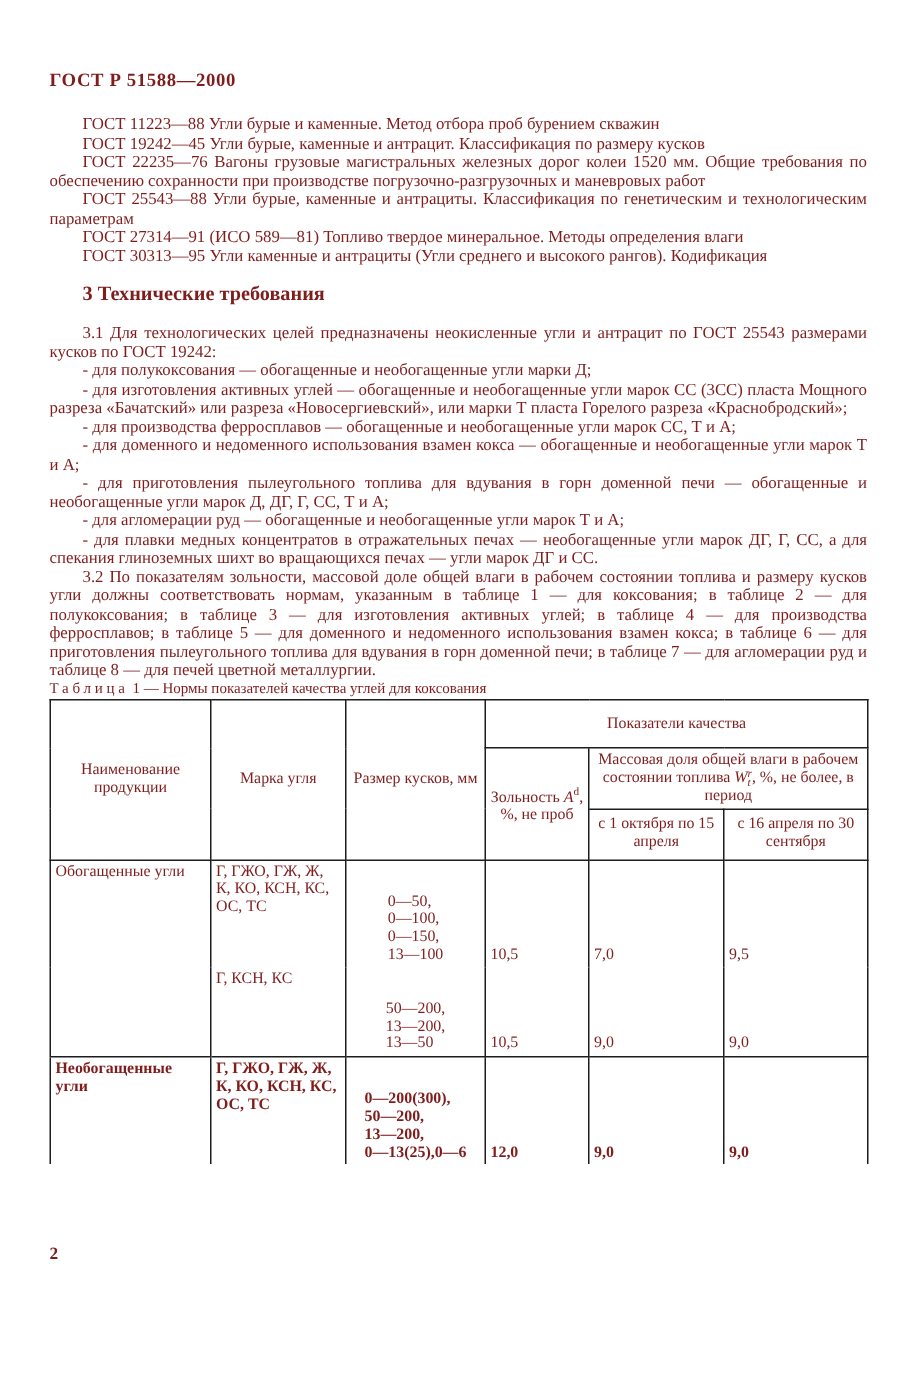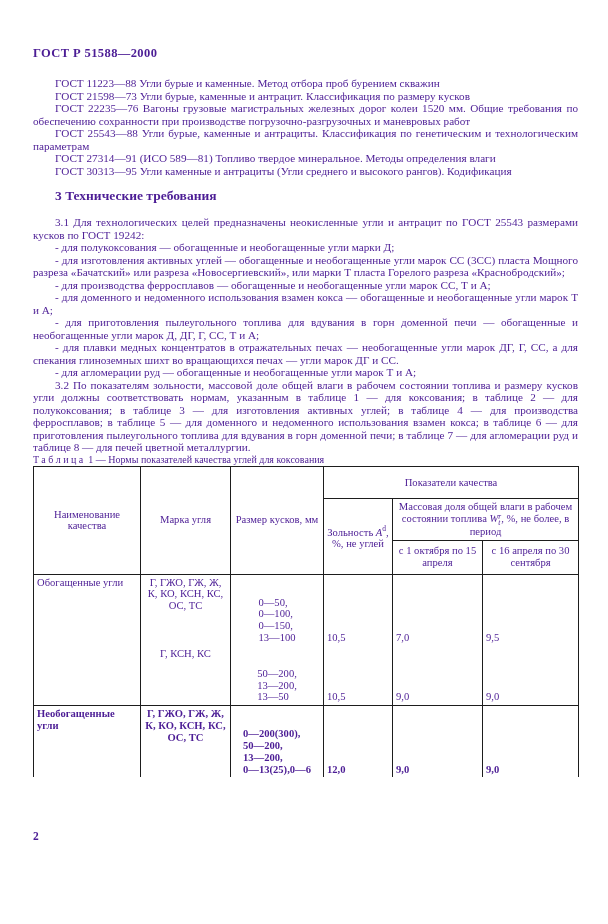--- a/index.html
+++ b/index.html
@@ -5,21 +5,21 @@
   html, body {
     margin: 0; padding: 0;
     width: 608px; height: 924px;
     overflow: hidden;
     background: #ffffff;
   }
   .page {
     position: relative;
     width: 572px; height: 924px;
     font-family: "Liberation Serif", serif;
-    color: #4c1d95;
+    color: #7f1d1d;
     background: #ffffff;
   }
   .content {
     position: absolute;
     left: 33px; top: 0;
     width: 545px;
   }
   .doc-code {
     margin-top: 46px;
     font-weight: bold;
@@ -81,21 +81,21 @@
   tr.rowC td { border-bottom: none; }
 
   .pre { white-space: pre-line; }
   td.c-product {
     vertical-align: top;
     text-align: left;
     padding: 4px 4px 2px 6px;
   }
   td.c-brand {
     vertical-align: top;
-    text-align: center;
+    text-align: left;
     padding: 4px 3px 2px 6px;
     margin-left: 48px;
   }
   td.c-size {
     vertical-align: top;
     text-align: center;
     padding-top: 4px;
   }
   .size-block {
     display: inline-block;
@@ -129,59 +129,59 @@
 </head>
 <body>
 
 <div class="page">
   <div class="content">
 
     <div class="doc-code">ГОСТ Р 51588—2000</div>
 
     <div class="body-text">
       <p>ГОСТ 11223—88  Угли бурые и каменные. Метод отбора проб бурением скважин</p>
-      <p>ГОСТ 21598—73  Угли бурые, каменные и антрацит. Классификация по размеру кусков</p>
+      <p>ГОСТ 19242—45  Угли бурые, каменные и антрацит. Классификация по размеру кусков</p>
       <p>ГОСТ 22235—76  Вагоны грузовые магистральных железных дорог колеи 1520 мм. Общие требования по обеспечению сохранности при производстве погрузочно-разгрузочных и маневровых работ</p>
       <p>ГОСТ 25543—88  Угли бурые, каменные и антрациты. Классификация по генетическим и технологическим параметрам</p>
       <p>ГОСТ 27314—91 (ИСО 589—81)  Топливо твердое минеральное. Методы определения влаги</p>
       <p>ГОСТ 30313—95  Угли каменные и антрациты (Угли среднего и высокого рангов). Кодификация</p>
 
       <div class="section-heading">3  Технические требования</div>
 
       <p>3.1  Для технологических целей предназначены неокисленные угли и антрацит по ГОСТ 25543 размерами кусков по ГОСТ 19242:</p>
       <p>- для полукоксования — обогащенные и необогащенные угли марки Д;</p>
       <p>- для изготовления активных углей — обогащенные и необогащенные угли марок СС (3СС) пласта Мощного разреза «Бачатский» или разреза «Новосергиевский», или марки Т пласта Горелого разреза «Краснобродский»;</p>
       <p>- для производства ферросплавов — обогащенные и необогащенные угли марок СС, Т и А;</p>
       <p>- для доменного и недоменного использования взамен кокса — обогащенные и необогащенные угли марок Т и А;</p>
       <p>- для приготовления пылеугольного топлива для вдувания в горн доменной печи — обогащенные и необогащенные угли марок Д, ДГ, Г, СС, Т и А;</p>
+      <p>- для агломерации руд — обогащенные и необогащенные угли марок Т и А;</p>
       <p>- для плавки медных концентратов в отражательных печах — необогащенные угли марок ДГ, Г, СС, а для спекания глиноземных шихт во вращающихся печах — угли марок ДГ и СС.</p>
-      <p>- для агломерации руд — обогащенные и необогащенные угли марок Т и А;</p>
       <p>3.2  По показателям зольности, массовой доле общей влаги в рабочем состоянии топлива и размеру кусков угли должны соответствовать нормам, указанным в таблице 1 — для коксования; в таблице 2 — для полукоксования; в таблице 3 — для изготовления активных углей; в таблице 4 — для производства ферросплавов; в таблице 5 — для доменного и недоменного использования взамен кокса; в таблице 6 — для приготовления пылеугольного топлива для вдувания в горн доменной печи; в таблице 7 — для агломерации руд и таблице 8 — для печей цветной металлургии.</p>
 
       <p class="table-caption"><span class="spaced">Таблица</span> <span>1</span> <span>— Нормы показателей качества углей для коксования</span></p>
 
       <table class="t1">
         <colgroup>
           <col style="width:107px">
           <col style="width:90px">
           <col style="width:93px">
           <col style="width:69px">
           <col style="width:90px">
           <col style="width:96px">
         </colgroup>
         <tbody>
             <tr class="h1">
           <th rowspan="3" class="pre">Наименование
-качества</th>
+продукции</th>
           <th rowspan="3">Марка угля</th>
           <th rowspan="3">Размер кусков, мм</th>
           <th colspan="3">Показатели качества</th>
         </tr>
         <tr class="h2">
-          <th rowspan="2"><span>Зольность </span><span class="sym">A</span><sup>d</sup><span>, %, не углей</span></th>
+          <th rowspan="2"><span>Зольность </span><span class="sym">A</span><sup>d</sup><span>, %, не проб</span></th>
           <th colspan="2"><span>Массовая доля общей влаги в рабочем состоянии топлива </span><span class="sym">W</span><span class="ss"><span>r</span><span>t</span></span><span>, %, не более, в период</span></th>
         </tr>
         <tr class="h3">
           <th>с 1 октября по 15 апреля</th>
           <th>с 16 апреля по 30 сентября</th>
         </tr>
         <tr class="rowA">
           <td class="c-product" rowspan="2">Обогащенные угли</td>
           <td class="c-brand">Г, ГЖО, ГЖ, Ж, К, КО, КСН, КС, ОС, ТС</td>
           <td class="c-size"><span class="size-block">0—50,

